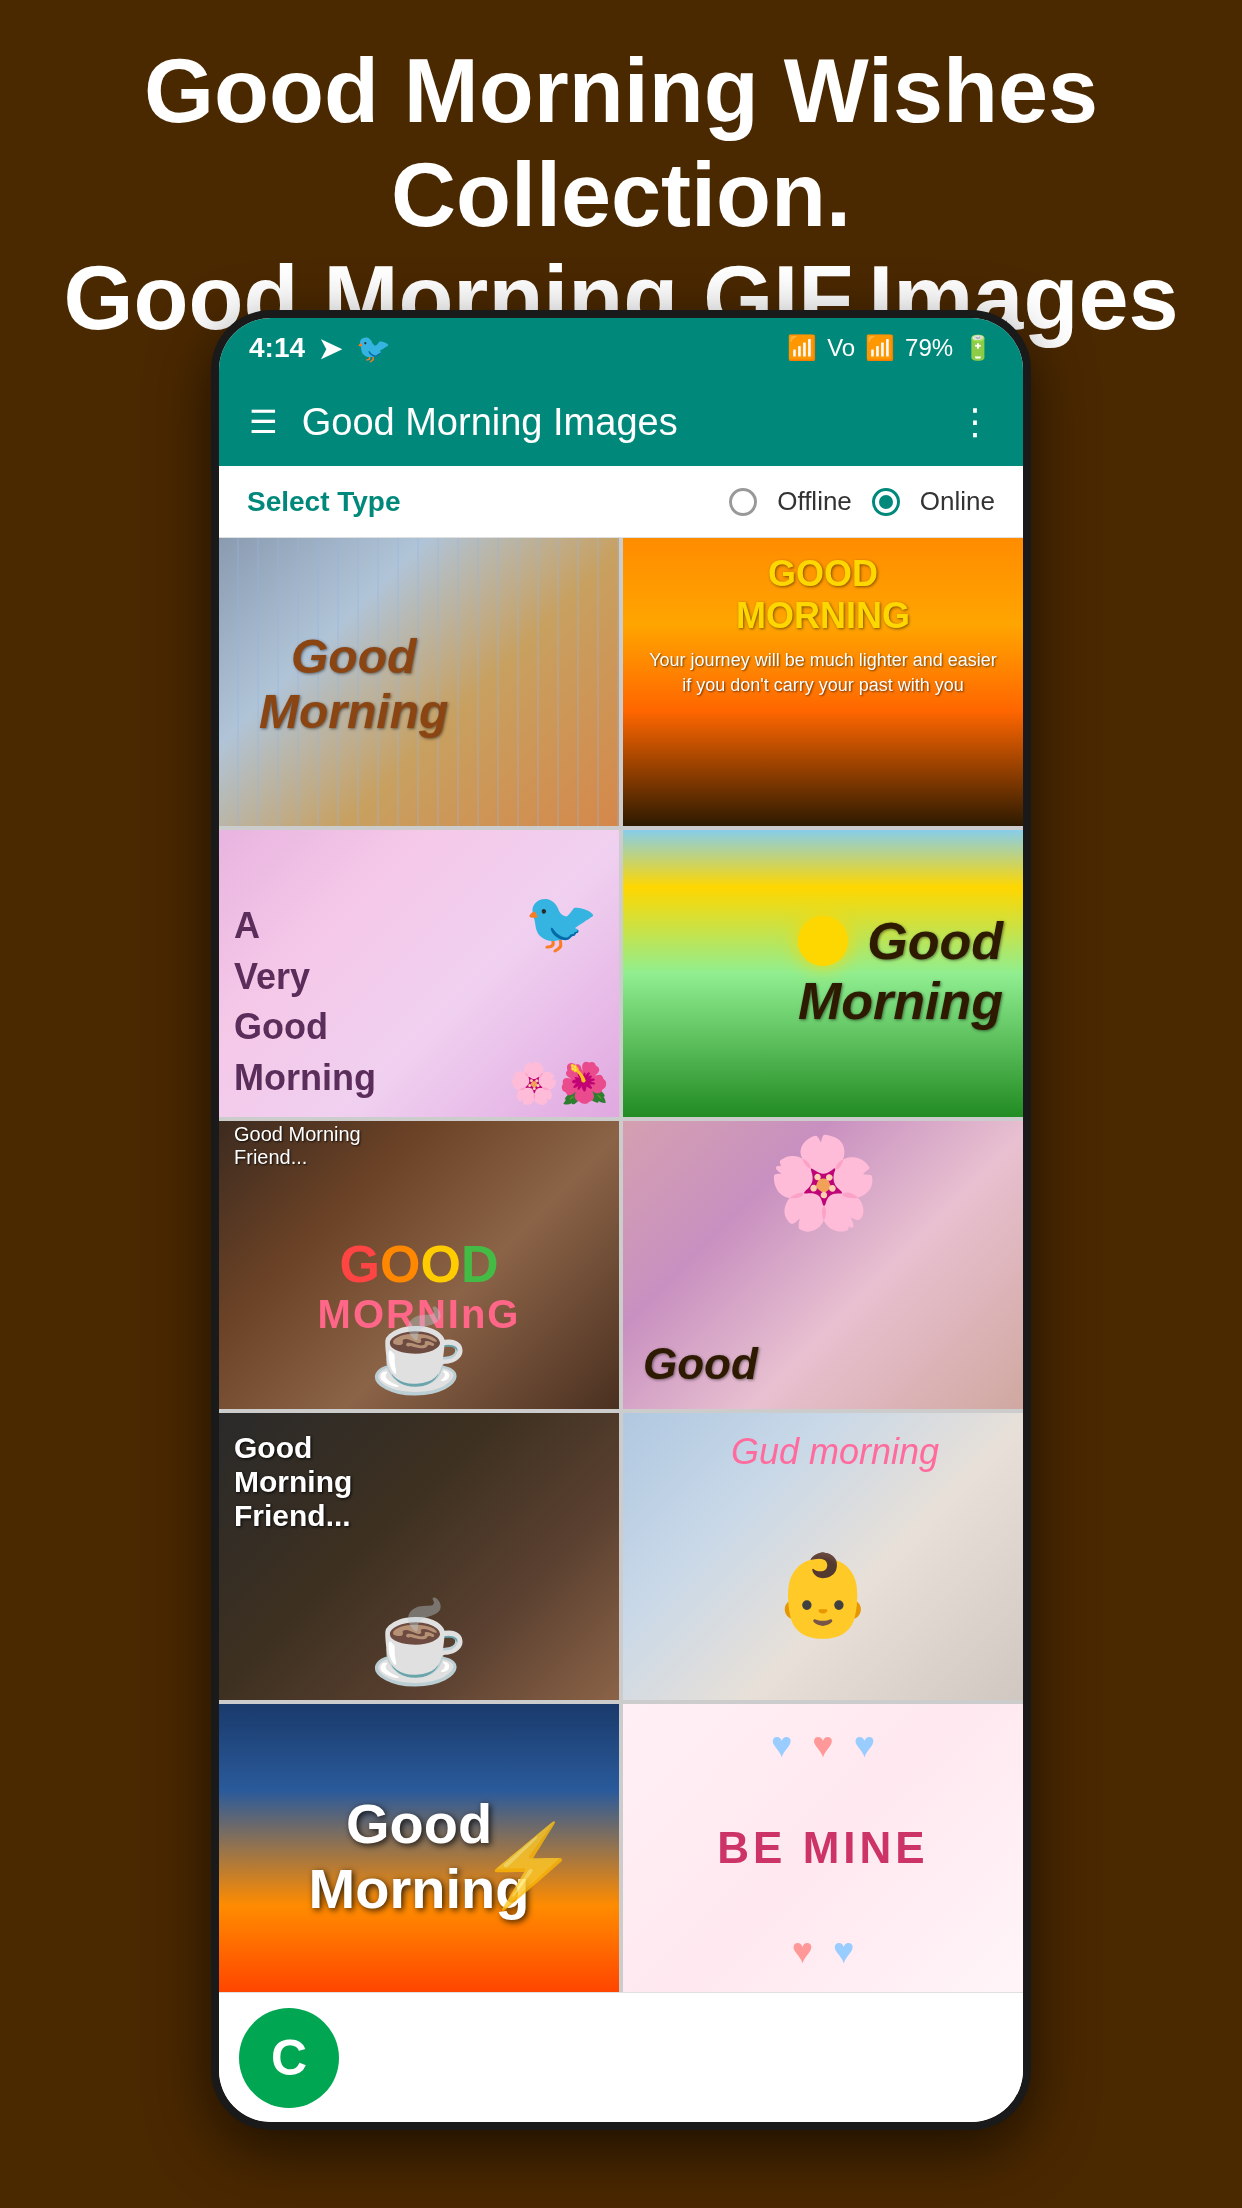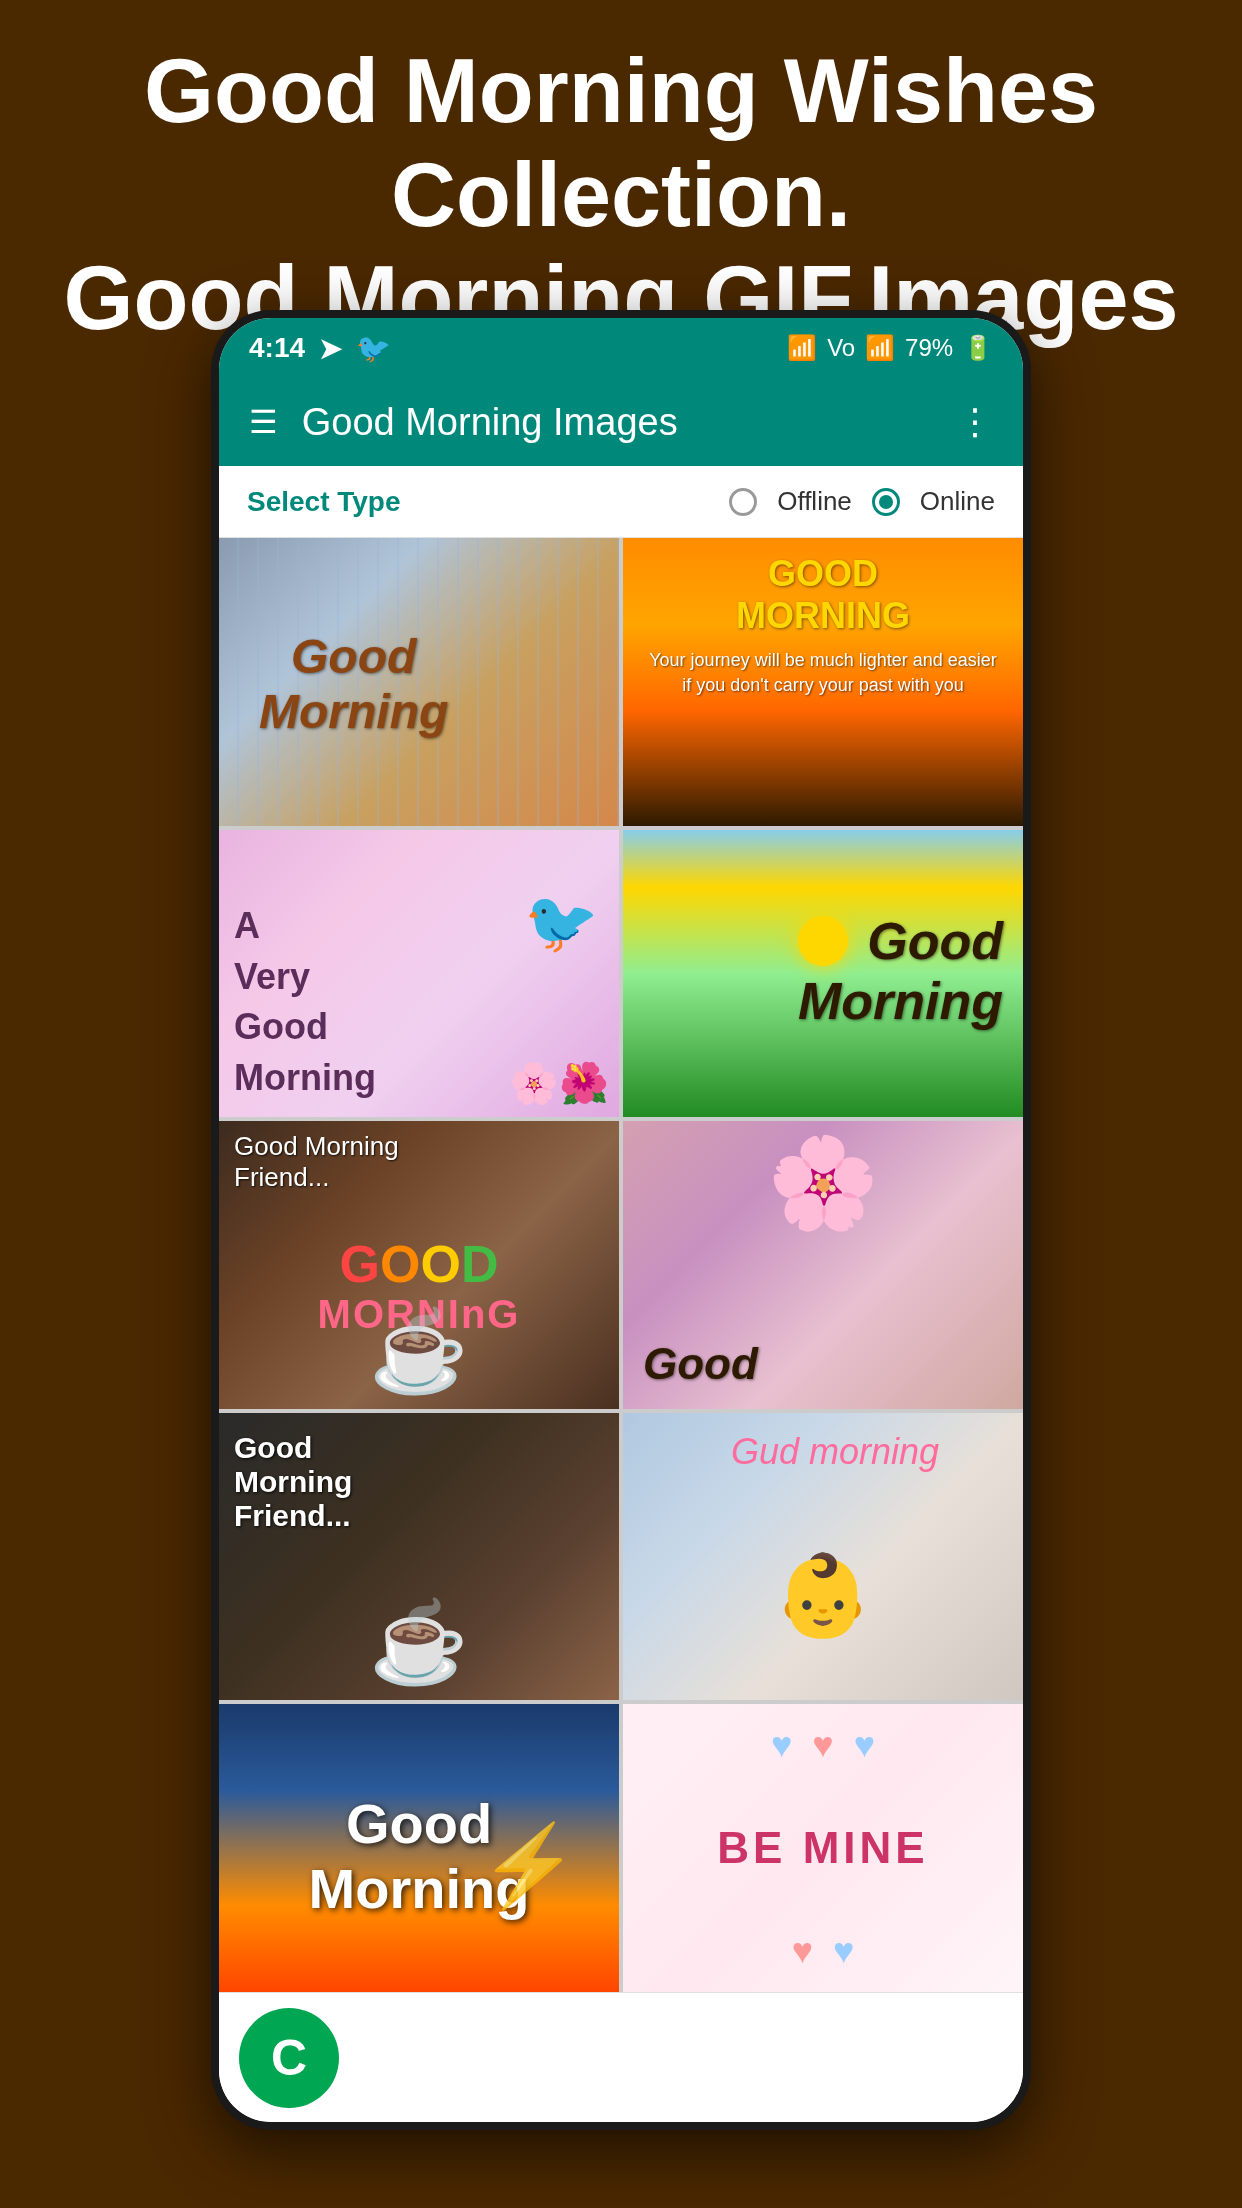--- a/index.html
+++ b/index.html
@@ -310,22 +310,22 @@
       font-size: 52px;
       font-style: italic;
       right: 20px;
       bottom: 30%;
       text-align: right;
     }
 
     .img5 .sub-text2 {
       position: absolute;
       color: white;
-      font-size: 26px;
-      top: 10px;
+      font-size: 20px;
+      top: 2px;
       left: 15px;
       font-weight: normal;
       text-shadow: 1px 1px 2px rgba(0,0,0,0.8);
     }
 
     .img6 .image-text {
       color: #2d1a00;
       font-size: 44px;
       bottom: 20px;
       left: 20px;

